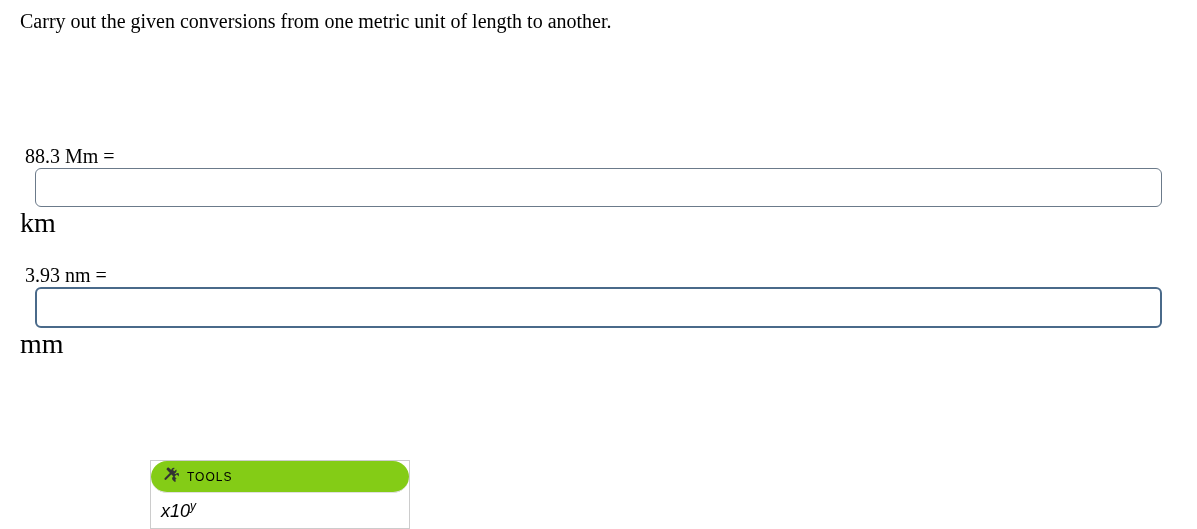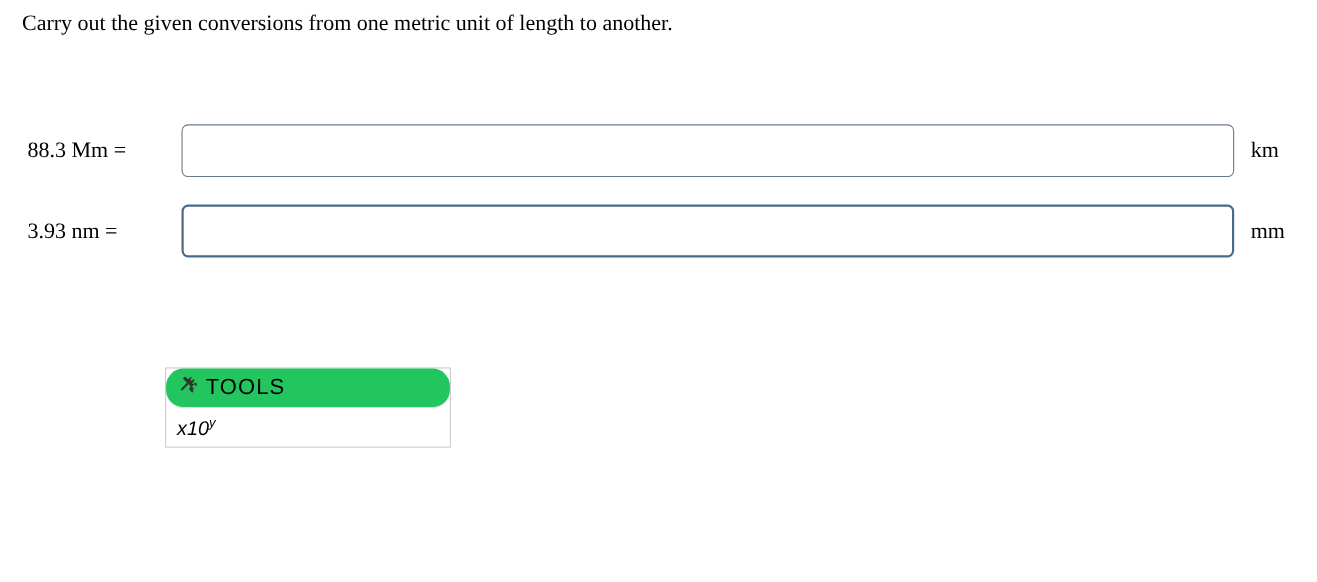--- a/index.html
+++ b/index.html
@@ -9,27 +9,27 @@
     }
     body {
       font-family: Georgia, 'Times New Roman', serif;
       font-size: 20px;
       color: #000;
       background: #fff;
       padding: 10px 20px;
       width: 1197px;
     }
     .instruction {
-      margin-bottom: 80px;
+      margin-bottom: 112px;
       font-size: 20px;
     }
     .conversion-row {
       display: flex;
-      align-items: center;
       margin-bottom: 100px;
+      flex-direction: column;
     }
     .conversion-row:nth-of-type(2) {
       margin-bottom: 25px;
     }
     .label-left {
       width: 130px;
       text-align: left;
       font-size: 20px;
       padding-left: 5px;
     }
@@ -41,34 +41,34 @@
       padding: 8px 12px;
       font-size: 18px;
       margin: 0 15px;
       outline: none;
     }
     .input-field.focused {
       border: 2px solid #4a6a8a;
     }
     .unit-right {
       width: 40px;
-      font-size: 20px;
+      font-size: 28px;
       text-align: left;
     }
     .tools-panel {
       margin-left: 130px;
       width: 260px;
       border: 1px solid #ccc;
       background: #fff;
     }
     .tools-header {
-      background: #22c55e;
+      background: #84cc16;
       padding: 6px 12px;
       font-family: Arial, sans-serif;
-      font-size: 20px;
+      font-size: 12px;
       letter-spacing: 1px;
       display: flex;
       align-items: center;
       gap: 8px;
       border-bottom: 1px solid #e0e0e0;
       border-radius: 16px;
     }
     .tools-body {
       padding: 6px 10px;
       font-family: Arial, sans-serif;

